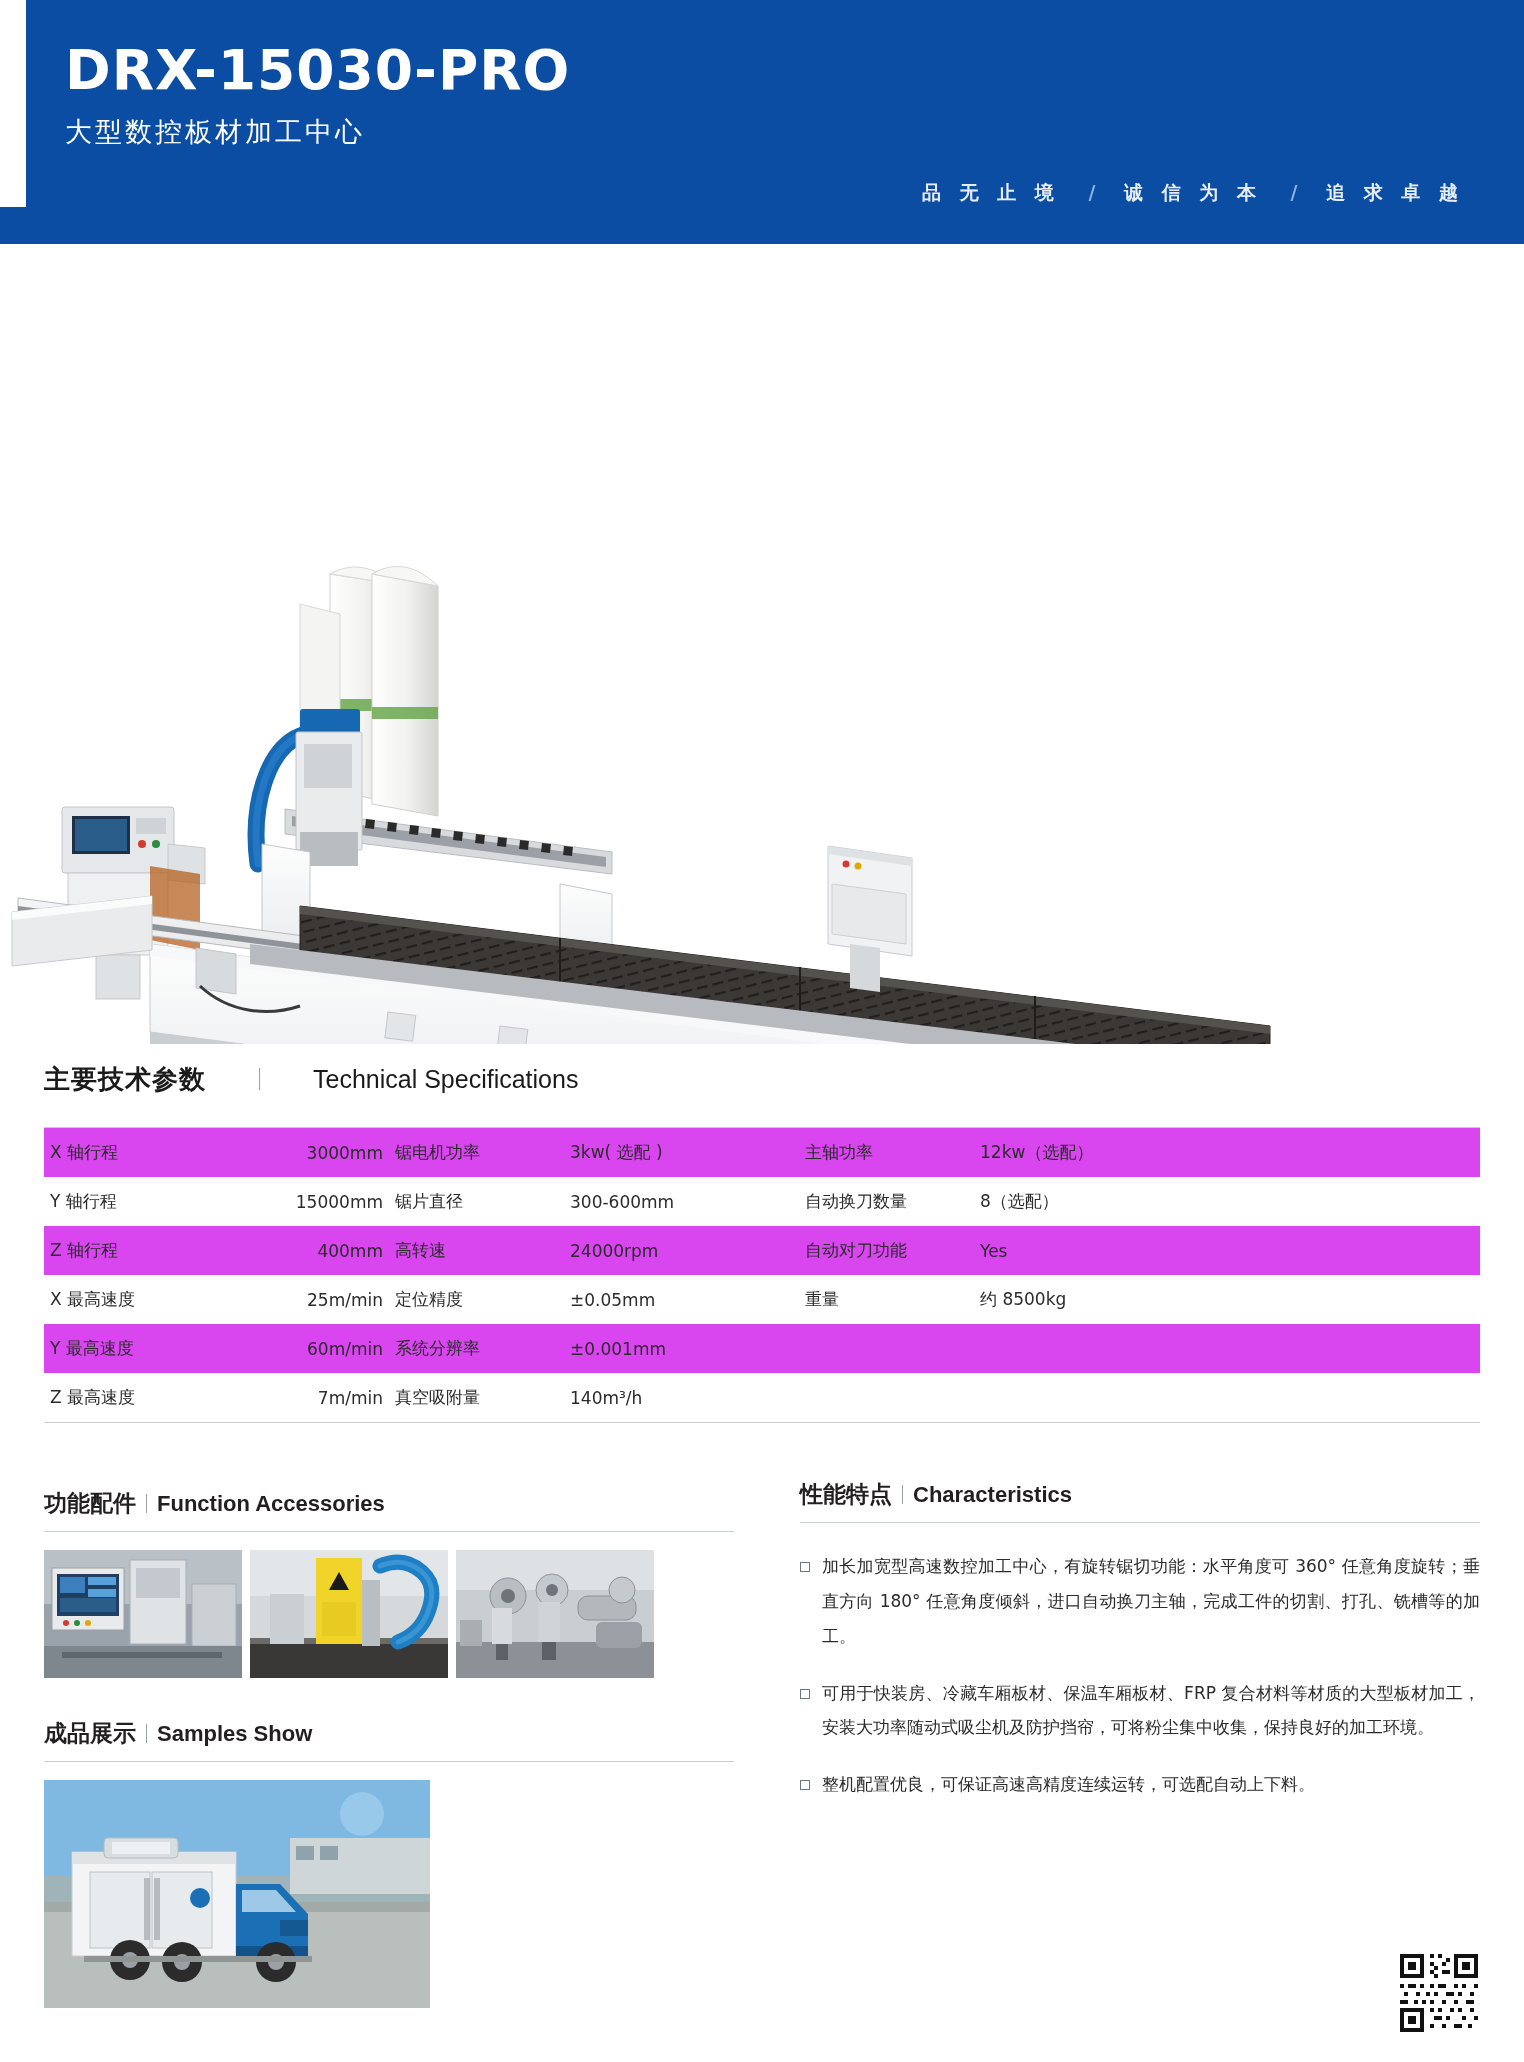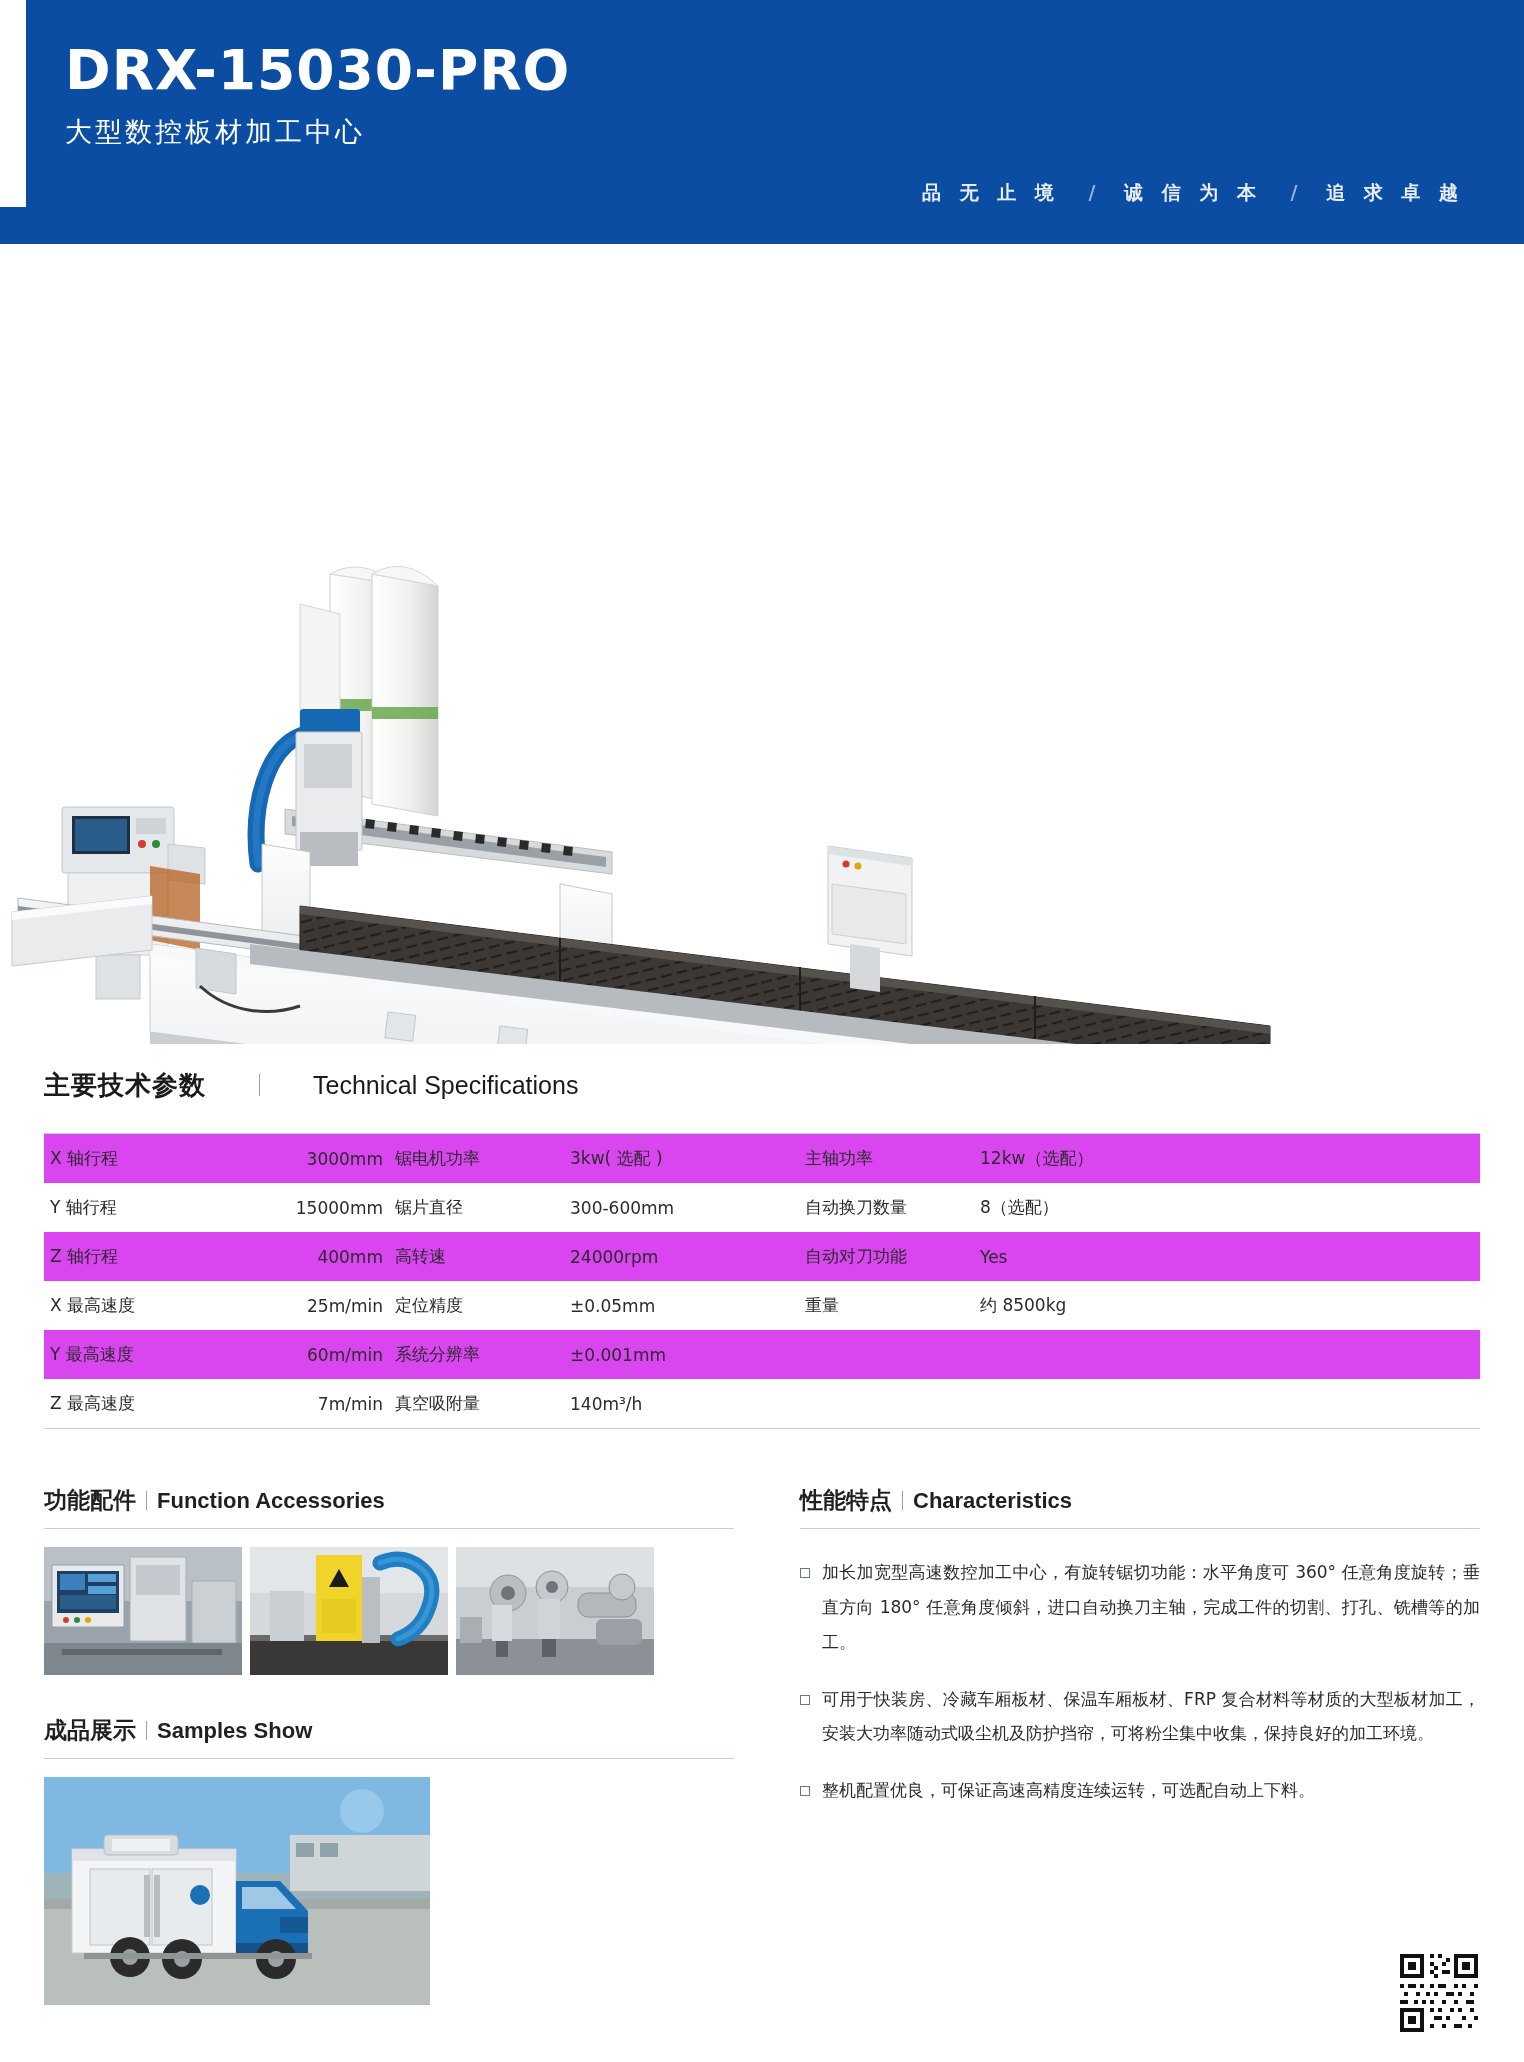--- a/index.html
+++ b/index.html
@@ -133,21 +133,21 @@
   td.k3 { width: 175px; }
   td.v3 { width: auto; }
 
   
   .lower {
     margin-top: 56px;
     display: flex;
     padding: 0 44px;
     gap: 34px;
   }
-  .col-left { width: 690px; }
+  .col-left { width: 690px; margin-top: 9px; }
   .col-right { flex: 1; padding-left: 32px; }
 
   .sec-head-sm { display: flex; align-items: baseline; padding-left: 0; }
   .sec-head-sm .cn { font-size: 23px; font-weight: bold; font-family: "DejaVu Sans", sans-serif; }
   .sec-head-sm .bar { display:inline-block; width:1px; height:19px; background:#9aa0a6; margin:0 10px; position:relative; top:2px;}
   .sec-head-sm .en { font-size: 22px; font-family: "Liberation Sans", sans-serif; font-weight: bold; }
   .rule {
     height: 1px;
     background: #c9ced6;
     margin-top: 12px;
@@ -353,21 +353,21 @@
     <path d="M12,668 L152,652 L152,660 L12,676 Z" fill="#fafbfb"></path>
     <path d="M196,704 L236,710 L236,750 L196,744 Z" fill="#d8dbde" stroke="#c2c6ca"></path>
 
     <path d="M200,742 C230,770 270,772 300,762" fill="none" stroke="#3a3a3a" stroke-width="3"></path>
 
     <path d="M1390,862 L1470,872 L1470,916 L1390,906 Z" fill="#e9ebed" stroke="#c6cacd"></path>
     <path d="M1455,854 L1495,860 L1500,872 L1455,866 Z" fill="#4a4a4a"></path>
   </svg>
 </div>
 
-<div class="sec-head" style="margin-top:24px;gap:41px;">
+<div class="sec-head" style="margin-top:18px;gap:41px;">
   <span class="cn">主要技术参数</span>
   <span class="bar"></span>
   <span class="en">Technical Specifications</span>
 </div>
 
 <div class="spec-wrap">
   <table class="spec">
     <tbody>
       <tr class="odd first">
         <td class="k">X 轴行程</td>

